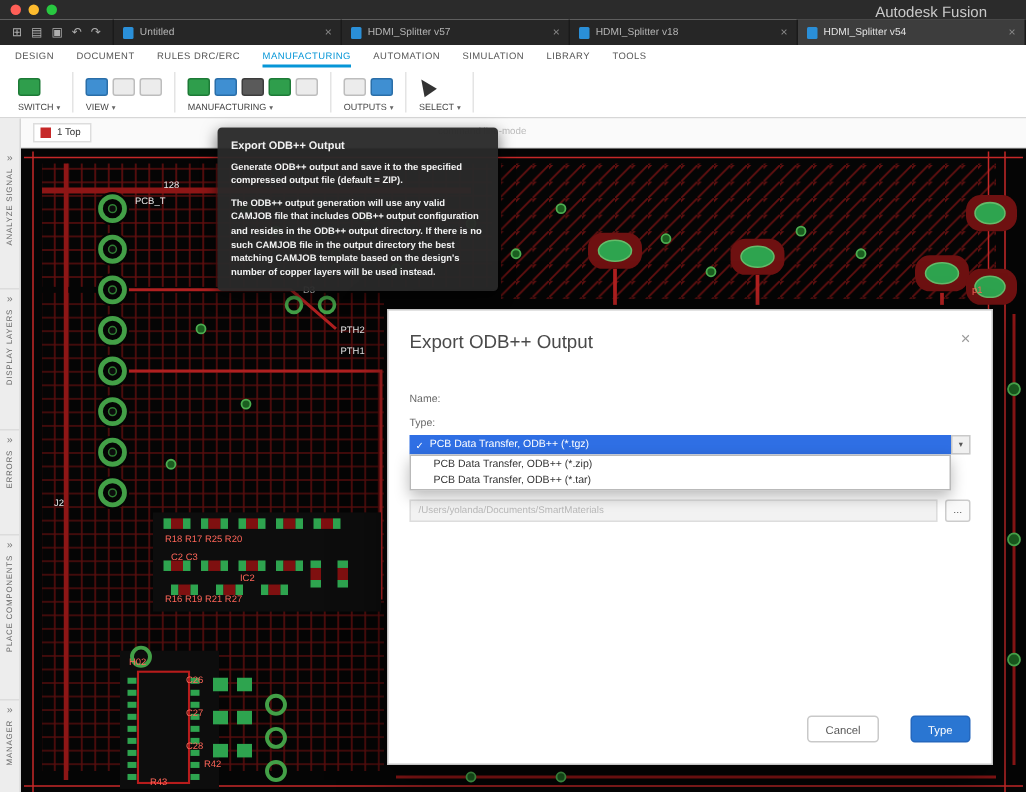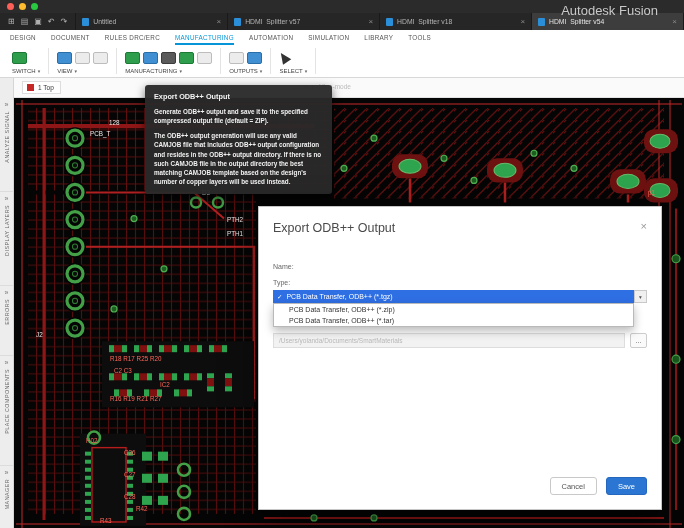--- a/index.html
+++ b/index.html
@@ -7,21 +7,21 @@
   body { font-family: "Liberation Sans", sans-serif; background: #000; }
   .window { position: relative; width: 684px; height: 528px; display: flex; flex-direction: column; background: #fff; }
 
   
   .titlebar { height: 13px; background: #2b2b2b; display: flex; align-items: center; position: relative; flex: 0 0 auto; }
   .lights { display: flex; gap: 5px; margin-left: 7px; }
   .light { width: 7px; height: 7px; border-radius: 50%; }
   .light.red { background: #ff5f57; }
   .light.yellow { background: #febc2e; }
   .light.green { background: #28c840; }
-  .app-title { position: absolute; right: 26px; top: 2.5px; font-size: 13px; color: #c9c9c9; }
+  .app-title { position: absolute; right: 26px; top: 2.5px; font-size: 10px; color: #c9c9c9; }
 
   
   .tabbar { height: 17px; background: #262626; display: flex; align-items: stretch; flex: 0 0 auto; }
   .quick-icons { display: flex; align-items: center; gap: 6px; padding: 0 8px; border-right: 1px solid #1a1a1a; }
   .qicon { color: #b0b0b0; font-size: 8px; line-height: 1; }
   .tab { flex: 1; display: flex; align-items: center; gap: 4px; padding: 0 6px; border-right: 1px solid #1a1a1a; color: #b5b5b5; font-size: 6.8px; min-width: 0; }
   .tab.active { background: #3d3d3d; color: #e3e3e3; }
   .doc-icon { width: 7px; height: 8px; background: #2a8fd8; border-radius: 1px; flex: 0 0 auto; }
   .tab-label { flex: 1; white-space: nowrap; overflow: hidden; }
   .tab-close { color: #8a8a8a; font-size: 8px; }
@@ -85,21 +85,21 @@
   .combo { display: flex; height: 13px; }
   .combo-selected { flex: 1; background: #2f6fe4; color: #fff; font-size: 7px; display: flex; align-items: center; gap: 4px; padding: 0 4px; min-width: 0; }
   .combo-check { font-size: 6.5px; }
   .combo-arrow { width: 13px; background: #f0f0f0; border: 1px solid #c9c9c9; display: flex; align-items: center; justify-content: center; font-size: 5.5px; color: #555; flex: 0 0 auto; }
   .combo-list { position: absolute; top: 13px; left: 0; right: 13px; background: #fff; border: 1px solid #b9b9b9; box-shadow: 0 4px 10px rgba(0,0,0,.28); z-index: 5; }
   .combo-option { height: 11px; display: flex; align-items: center; padding: 0 15px; font-size: 7px; color: #333; }
   .path-row { display: flex; gap: 5px; margin-top: 30px; }
   .path-field { flex: 1; height: 15px; background: #f2f2f2; border: 1px solid #ddd; font-size: 6.5px; color: #b8b8b8; display: flex; align-items: center; padding: 0 5px; overflow: hidden; white-space: nowrap; }
   .browse-btn { width: 17px; height: 15px; border: 1px solid #ccc; background: #fafafa; font-size: 7px; color: #555; display: flex; align-items: center; justify-content: center; border-radius: 2px; line-height: 1; }
   .dialog-footer { display: flex; justify-content: flex-end; gap: 9px; padding: 0 14px 14px; }
-  .btn { height: 18px; padding: 0 11px; border-radius: 3px; font-size: 7.5px; display: flex; align-items: center; }
+  .btn { height: 18px; padding: 0 11px; border-radius: 3px; font-size: 7.5px; display: flex; align-items: center; margin-left: 12px; }
   .btn-cancel { background: #fff; border: 1px solid #c9c9c9; color: #555; }
   .btn-save { background: #2a76d2; border: 1px solid #2467bd; color: #fff; }
 </style>
 </head>
 <body>
 
 <div class="window">
 
   <div class="titlebar">
     <div class="lights">
@@ -511,17 +511,17 @@
           <div class="combo-option">PCB Data Transfer, ODB++ (*.tar)</div>
         </div>
       </div>
       <div class="path-row">
         <div class="path-field">/Users/yolanda/Documents/SmartMaterials</div>
         <div class="browse-btn">...</div>
       </div>
     </div>
     <div class="dialog-footer">
       <div class="btn btn-cancel">Cancel</div>
-      <div class="btn btn-save">Save</div>
+      <div class="btn btn-save">Type</div>
     </div>
   </div>
 
 </div>
 
 </body></html>

